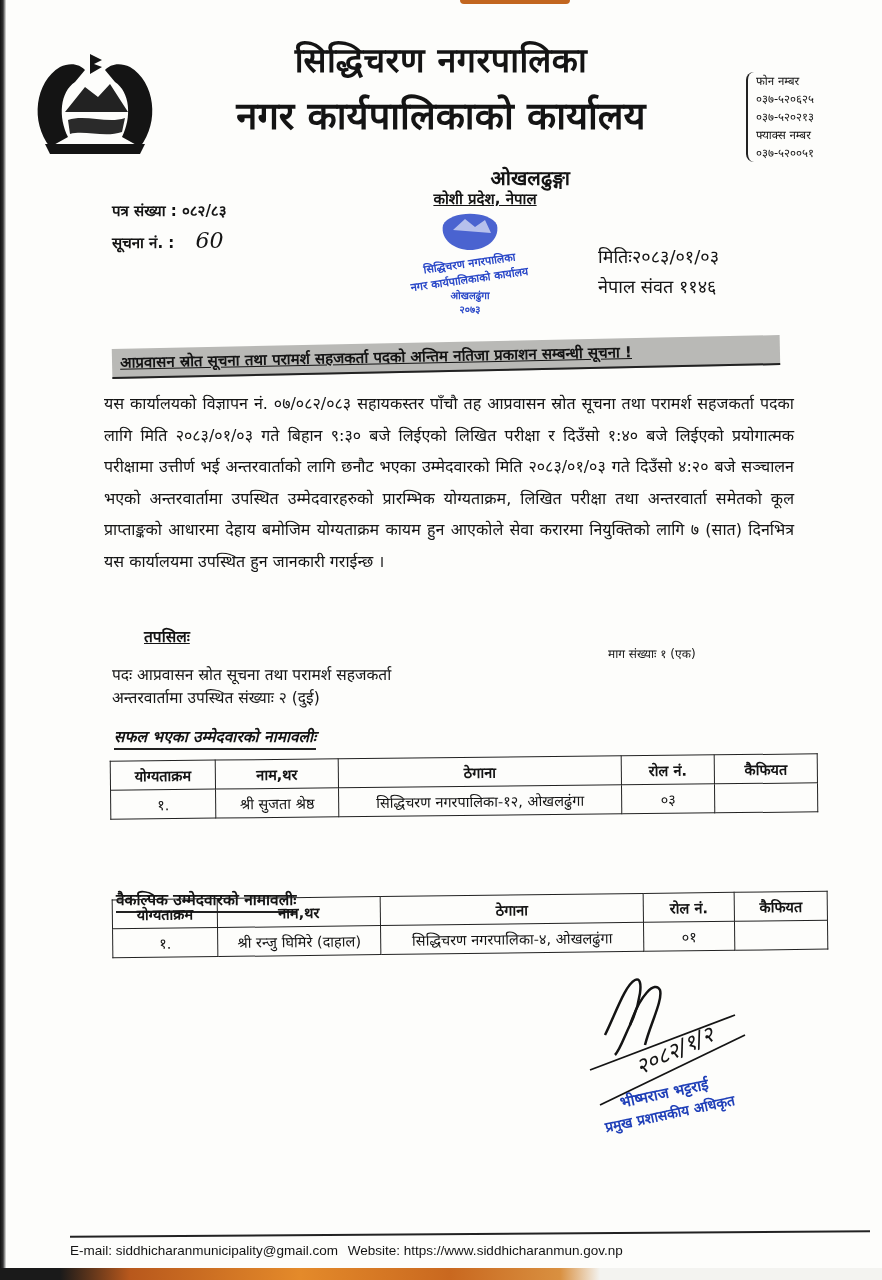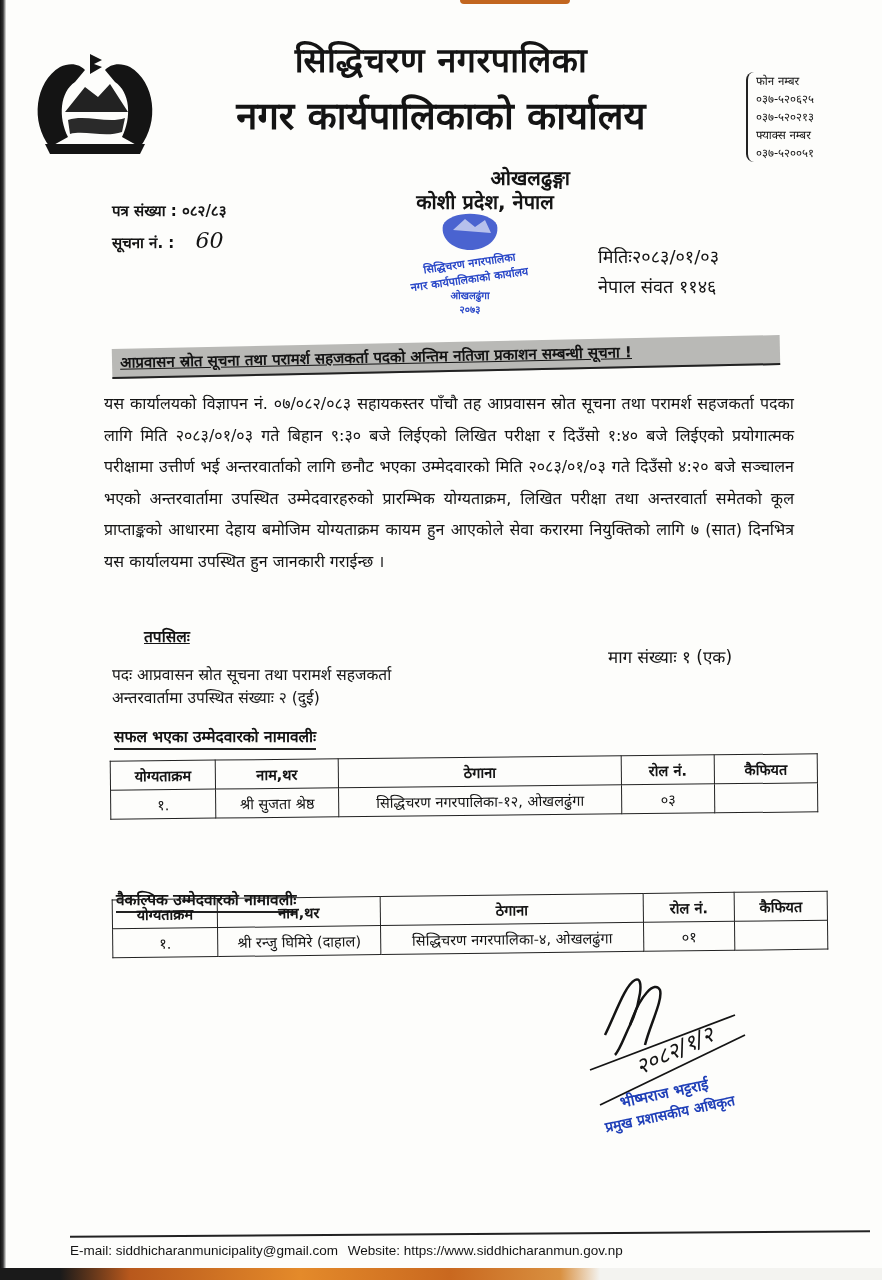--- a/index.html
+++ b/index.html
@@ -33,42 +33,42 @@
   .contact {
     position: absolute; left: 746px; top: 72px; font-size: 11.5px; line-height: 18px;
     padding-left: 8px; border-left: 2px solid #222; border-radius: 8px 0 0 8px;
   }
   .place1 {
     position: absolute; left: 400px; top: 164px; width: 170px; text-align: right;
     font-size: 20px; font-weight: bold;
   }
   .place2 {
     position: absolute; left: 400px; top: 188px; width: 170px; text-align: center;
-    font-size: 20px; font-weight: bold;
+    font-size: 15px; font-weight: bold; text-decoration: underline;
   }
   .ref-block { position: absolute; left: 112px; top: 196px; font-size: 15px; font-weight: bold; line-height: 30px; }
   .ref-block .hand { font-family: "DejaVu Serif", serif; font-style: italic; font-weight: normal; font-size: 22px; margin-left: 16px; }
   .stamp { position: absolute; left: 405px; top: 205px; width: 130px; height: 115px; }
   .date-block { position: absolute; left: 598px; top: 242px; font-size: 18px; line-height: 30px; }
   .subject {
     position: absolute; left: 112px; top: 342px; width: 660px; height: 28px;
     background: #b9b9b6; transform: rotate(-1.2deg);
     font-size: 15px; font-weight: bold; line-height: 28px; padding-left: 8px;
     border-bottom: 2px solid #222; text-decoration: underline;
   }
   .body-text {
     position: absolute; left: 104px; top: 388px; width: 690px;
     font-size: 16px; line-height: 31.5px; text-align: justify;
   }
   .tapasil { position: absolute; left: 112px; top: 625px; font-size: 15.5px; font-weight: bold; text-decoration: underline; margin-left: 32px; }
   .post { position: absolute; left: 112px; top: 652px; font-size: 15.5px; margin-top: 11px; }
-  .demand { position: absolute; left: 608px; top: 645px; font-size: 17px; }
+  .demand { position: absolute; left: 608px; top: 645px; font-size: 12px; }
   .present { position: absolute; left: 112px; top: 686px; font-size: 15.5px; }
   .sec-title { position: absolute; font-size: 15.5px; font-weight: bold; border-bottom: 2px solid #222; padding-bottom: 1px; }
-  .sec1 { left: 114px; top: 725px; }
+  .sec1 { left: 114px; top: 725px; font-style: italic; }
   .sec2 { left: 116px; top: 888px; }
   table.cands {
     position: absolute; border-collapse: collapse; font-size: 14.5px;
   }
   table.cands td, table.cands th { border: 1.5px solid #222; padding: 2px 6px; text-align: center; height: 24px; }
   table.cands th { font-weight: bold; }
   .t1 { left: 110px; top: 757px; transform: rotate(-0.6deg); }
   .t2 { left: 112px; top: 895px; transform: rotate(-0.7deg); }
   .w1 { width: 92px; } .w2 { width: 110px; } .w3 { width: 270px; } .w4 { width: 80px; } .w5 { width: 90px; }
   .v2 { width: 150px; } .v3 { width: 250px; } .v4 { width: 78px; } .v5 { width: 80px; }

